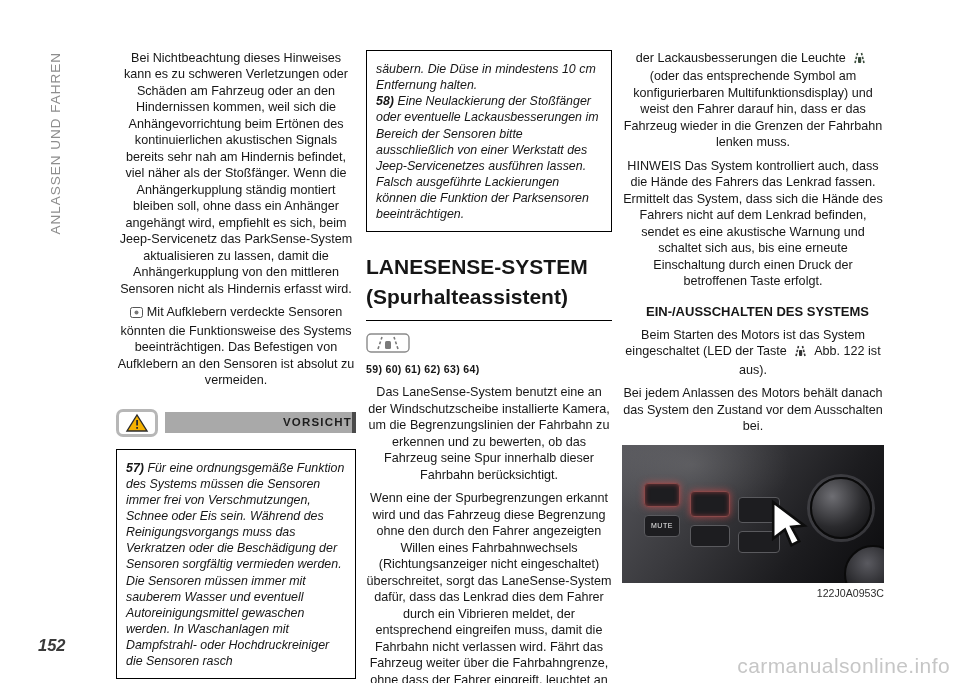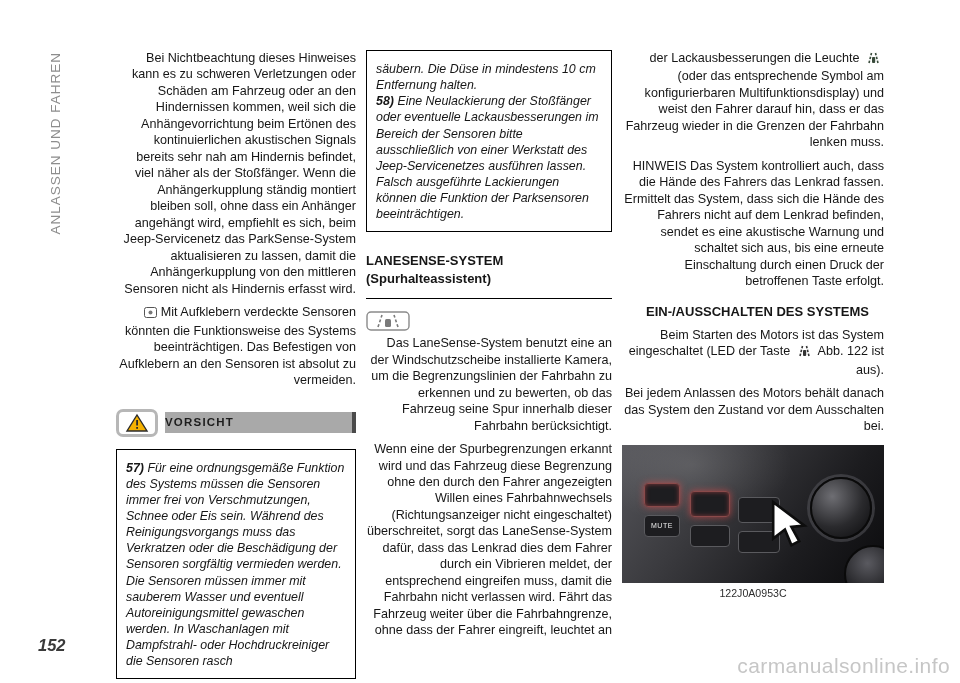--- a/index.html
+++ b/index.html
@@ -15,50 +15,50 @@
   .page-number{
     position:absolute; left:38px; top:636px;
     font-size:16.5px; font-weight:bold; color:#3a3a3a;font-style:italic;
   }
 
   .col{ position:absolute; top:50px; font-size:12.6px; line-height:1.31; }
   .col1{ left:116px; width:240px; }
   .col2{ left:366px; width:246px; }
   .col3{ left:622px; width:262px; }
 
-  p.body{ margin-bottom:7px; text-align:right; }
+  p.body{ margin-bottom:7px; text-align:center; }
 
   
   .mini-icon{ display:inline-block; vertical-align:-2px; margin-right:4px; }
   .tell-icon{ display:inline-block; vertical-align:-2px; margin:0 3px; }
 
   
   .warn-row{ display:flex; align-items:center; gap:7px; margin:20px 0 12px; }
   .warn-icon{
     width:42px; height:28px; flex:0 0 auto;
     border:3px solid #b7b7b7; border-radius:7px; background:#fff;
     display:flex; align-items:center; justify-content:center;
   }
   .warn-bar{
     flex:1; height:21px; background:#a9a9a9;
-    display:flex; align-items:center; justify-content:flex-start;
+    display:flex; align-items:center; justify-content:flex-end;
     font-size:11.5px; font-weight:bold; color:#1d1d1d; letter-spacing:1.2px;
     border-right:4px solid #4a4a4a;
   }
 
   
   .note-box{
     border:1px solid #000; padding:10px 9px 9px;
     font-style:italic; font-size:12.4px; line-height:1.3;
   }
   .note-box .ref{ font-weight:bold; }
 
   
   .main-heading{
-    margin-top:20px; font-size:13px; font-weight:bold; line-height:1.4;
+    margin-top:20px; font-size:21px; font-weight:bold; line-height:1.4;
     border-bottom:1.5px solid #000; padding-bottom:9px;
   }
   .sub-heading{ margin-top:13px; font-size:13px; font-weight:bold;padding-left:24px; }
   .refs-line{ margin-top:5px; margin-bottom:8px; font-size:10.6px; font-weight:bold; letter-spacing:.3px; }
   .lanesense-badge{ margin-top:12px; }
 
   
   .fig{ margin-top:10px; width:262px; }
   .photo{
     position:relative; width:262px; height:138px; overflow:hidden;
@@ -77,21 +77,21 @@
     background:radial-gradient(circle at 35% 30%, #6e6e73, #2a2a2d 55%, #0e0e10 95%);
     border:2px solid #0a0a0a; box-shadow:0 0 0 3px rgba(90,90,95,.5);
   }
   .knob2{
     position:absolute; right:-18px; bottom:-20px; width:58px; height:58px; border-radius:50%;
     background:radial-gradient(circle at 40% 30%, #5a5a60, #202023 60%, #0c0c0e 95%);
     border:2px solid #0a0a0a;
   }
   .arrow-svg{ position:absolute; left:146px; top:52px; }
   .fig-caption{
-    display:flex; justify-content:center; margin-top:4px;
+    display:flex; justify-content:flex-end; margin-top:4px;
     font-size:10.6px; color:#2e2e2e;
   }
 
   .watermark{
     position:absolute; right:10px; bottom:5px;
     font-size:21px; color:#c6c6c6; letter-spacing:.4px;margin-left:8px;
   }
 </style>
 </head>
 <body>
@@ -148,20 +148,21 @@
 
     <div class="lanesense-badge">
       <svg width="44" height="20" viewBox="0 0 44 20">
         <rect x="1" y="1" width="42" height="18" rx="4" fill="#fff" stroke="#8a8a8a" stroke-width="1.4"></rect>
         <line x1="12" y1="16" x2="16" y2="4" stroke="#7a7a7a" stroke-width="1.6" stroke-dasharray="3,2"></line>
         <line x1="32" y1="16" x2="28" y2="4" stroke="#7a7a7a" stroke-width="1.6" stroke-dasharray="3,2"></line>
         <rect x="19" y="8" width="6" height="8" rx="1.5" fill="#7a7a7a"></rect>
       </svg>
     </div>
 
+    <div class="refs-line">59) 60) 61) 62) 63) 64)</div>
 
     <p class="body">Das LaneSense-System benutzt eine an der Windschutzscheibe installierte Kamera, um die Begrenzungslinien der Fahrbahn zu erkennen und zu bewerten, ob das Fahrzeug seine Spur innerhalb dieser Fahrbahn berücksichtigt.</p>
     <p class="body">Wenn eine der Spurbegrenzungen erkannt wird und das Fahrzeug diese Begrenzung ohne den durch den Fahrer angezeigten Willen eines Fahrbahnwechsels (Richtungsanzeiger nicht eingeschaltet) überschreitet, sorgt das LaneSense-System dafür, dass das Lenkrad dies dem Fahrer durch ein Vibrieren meldet, der entsprechend eingreifen muss, damit die Fahrbahn nicht verlassen wird. Fährt das Fahrzeug weiter über die Fahrbahngrenze, ohne dass der Fahrer eingreift, leuchtet an</p>
   </div>
 
   <div class="col col3">
     <p class="body">
       <span>der Lackausbesserungen die Leuchte</span>
       <span class="tell-icon">
         <svg width="15" height="12" viewBox="0 0 15 12">

